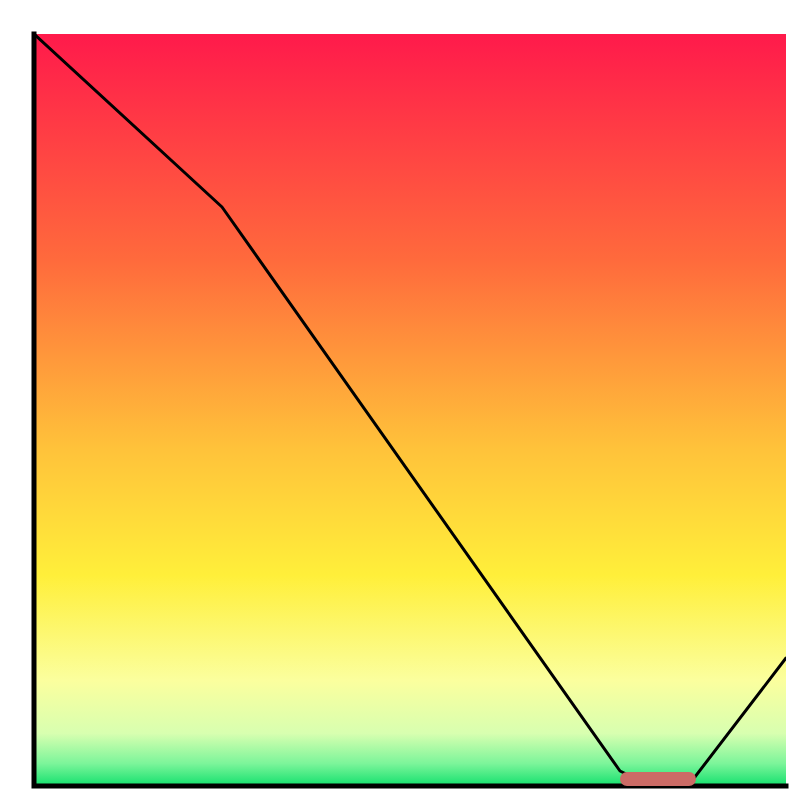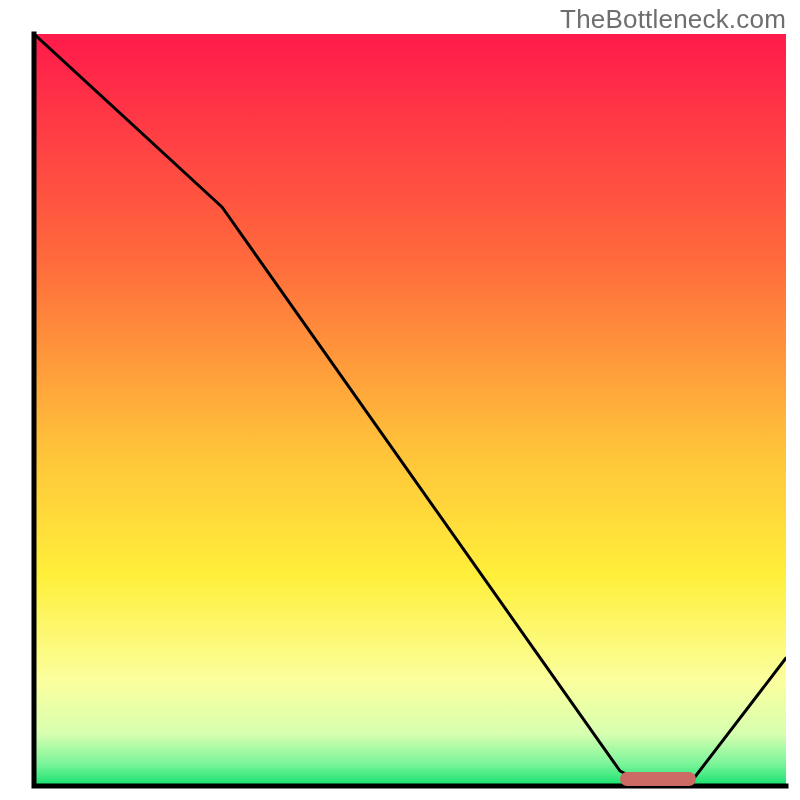--- a/index.html
+++ b/index.html
@@ -60,14 +60,13 @@
                L 222 207
                L 620 771
                L 651 786
                L 688 786
                L 786 658" fill="none" stroke="#000" stroke-width="3" stroke-linejoin="round" stroke-linecap="round"></path>
 
       <rect x="620" y="772" width="76" height="14" rx="7" ry="7" fill="#cc6b66"></rect>
     </g>
   </svg>
 
-  <div class="watermark">TheBottleneck.com</div>
 </div>
 
 </body></html>

